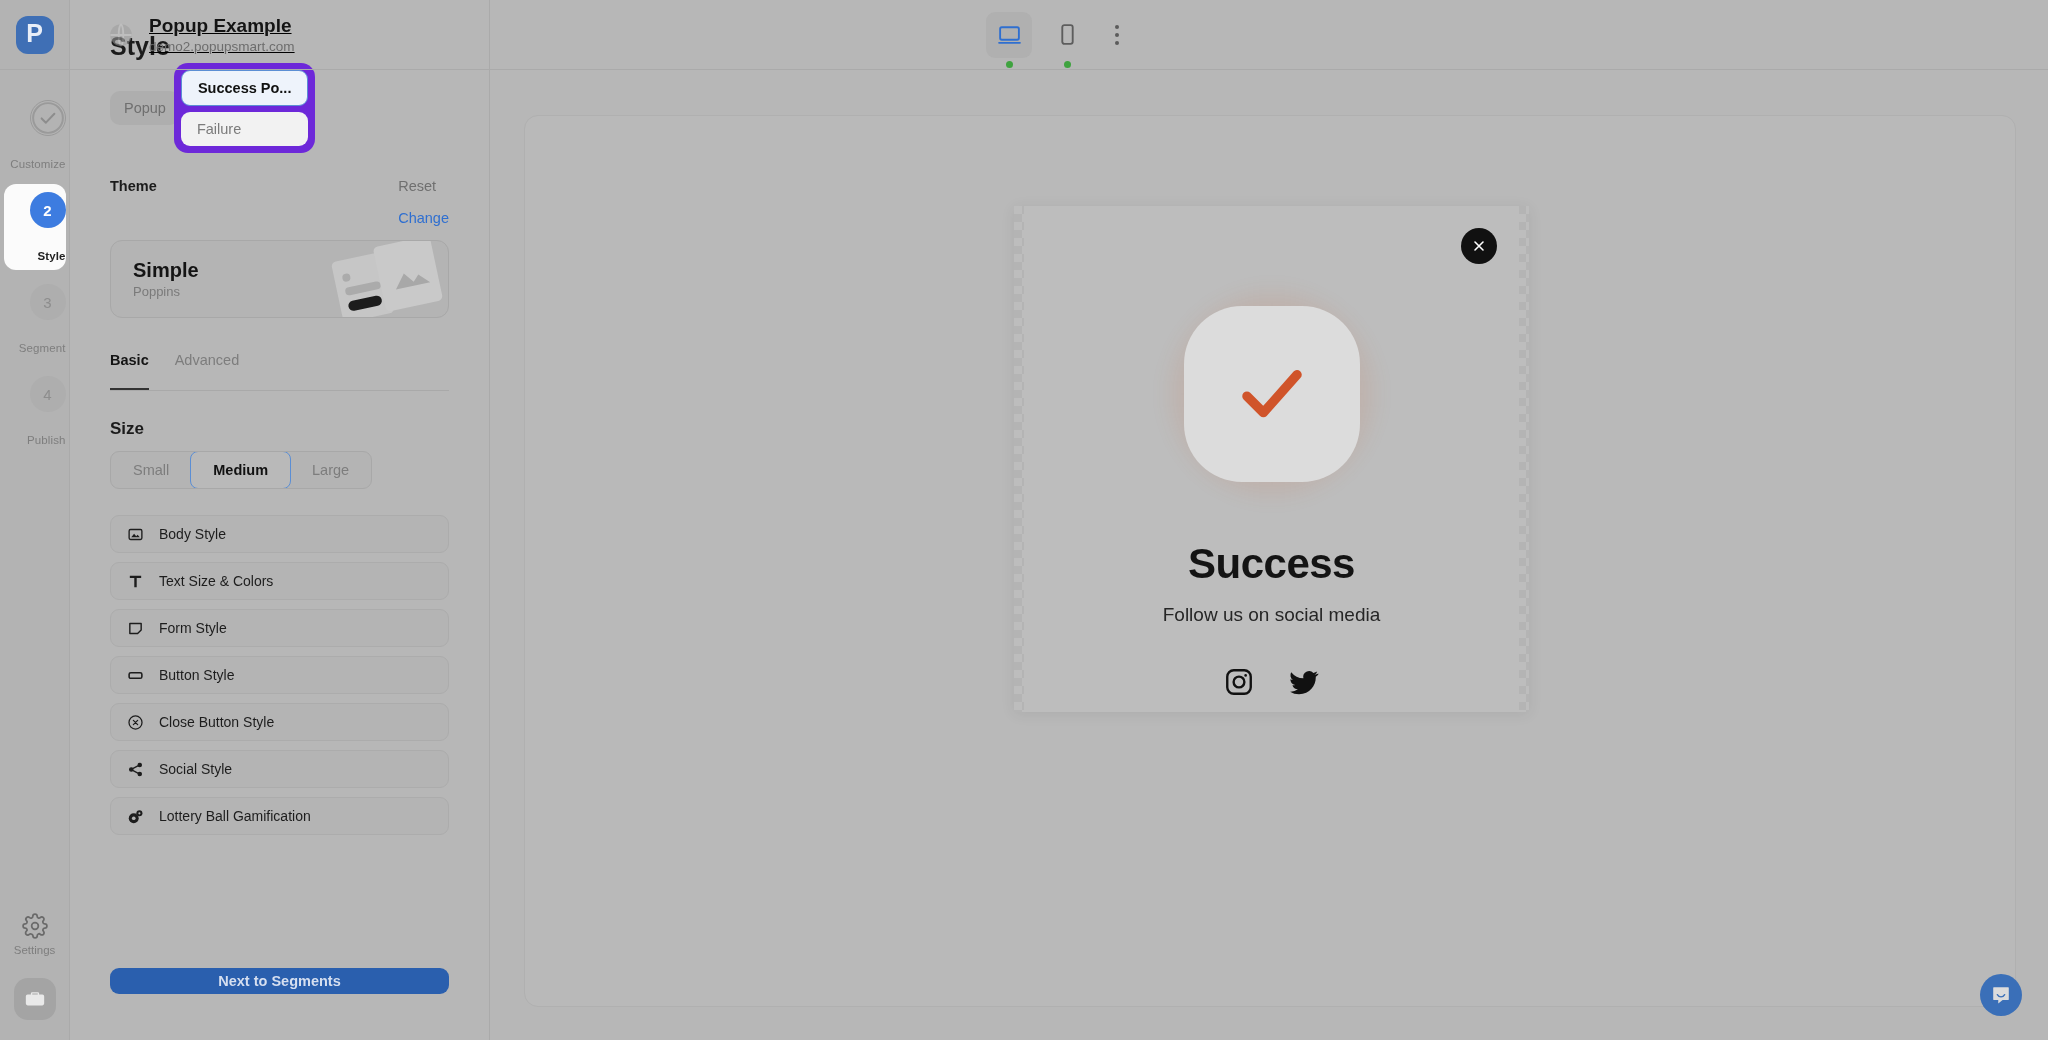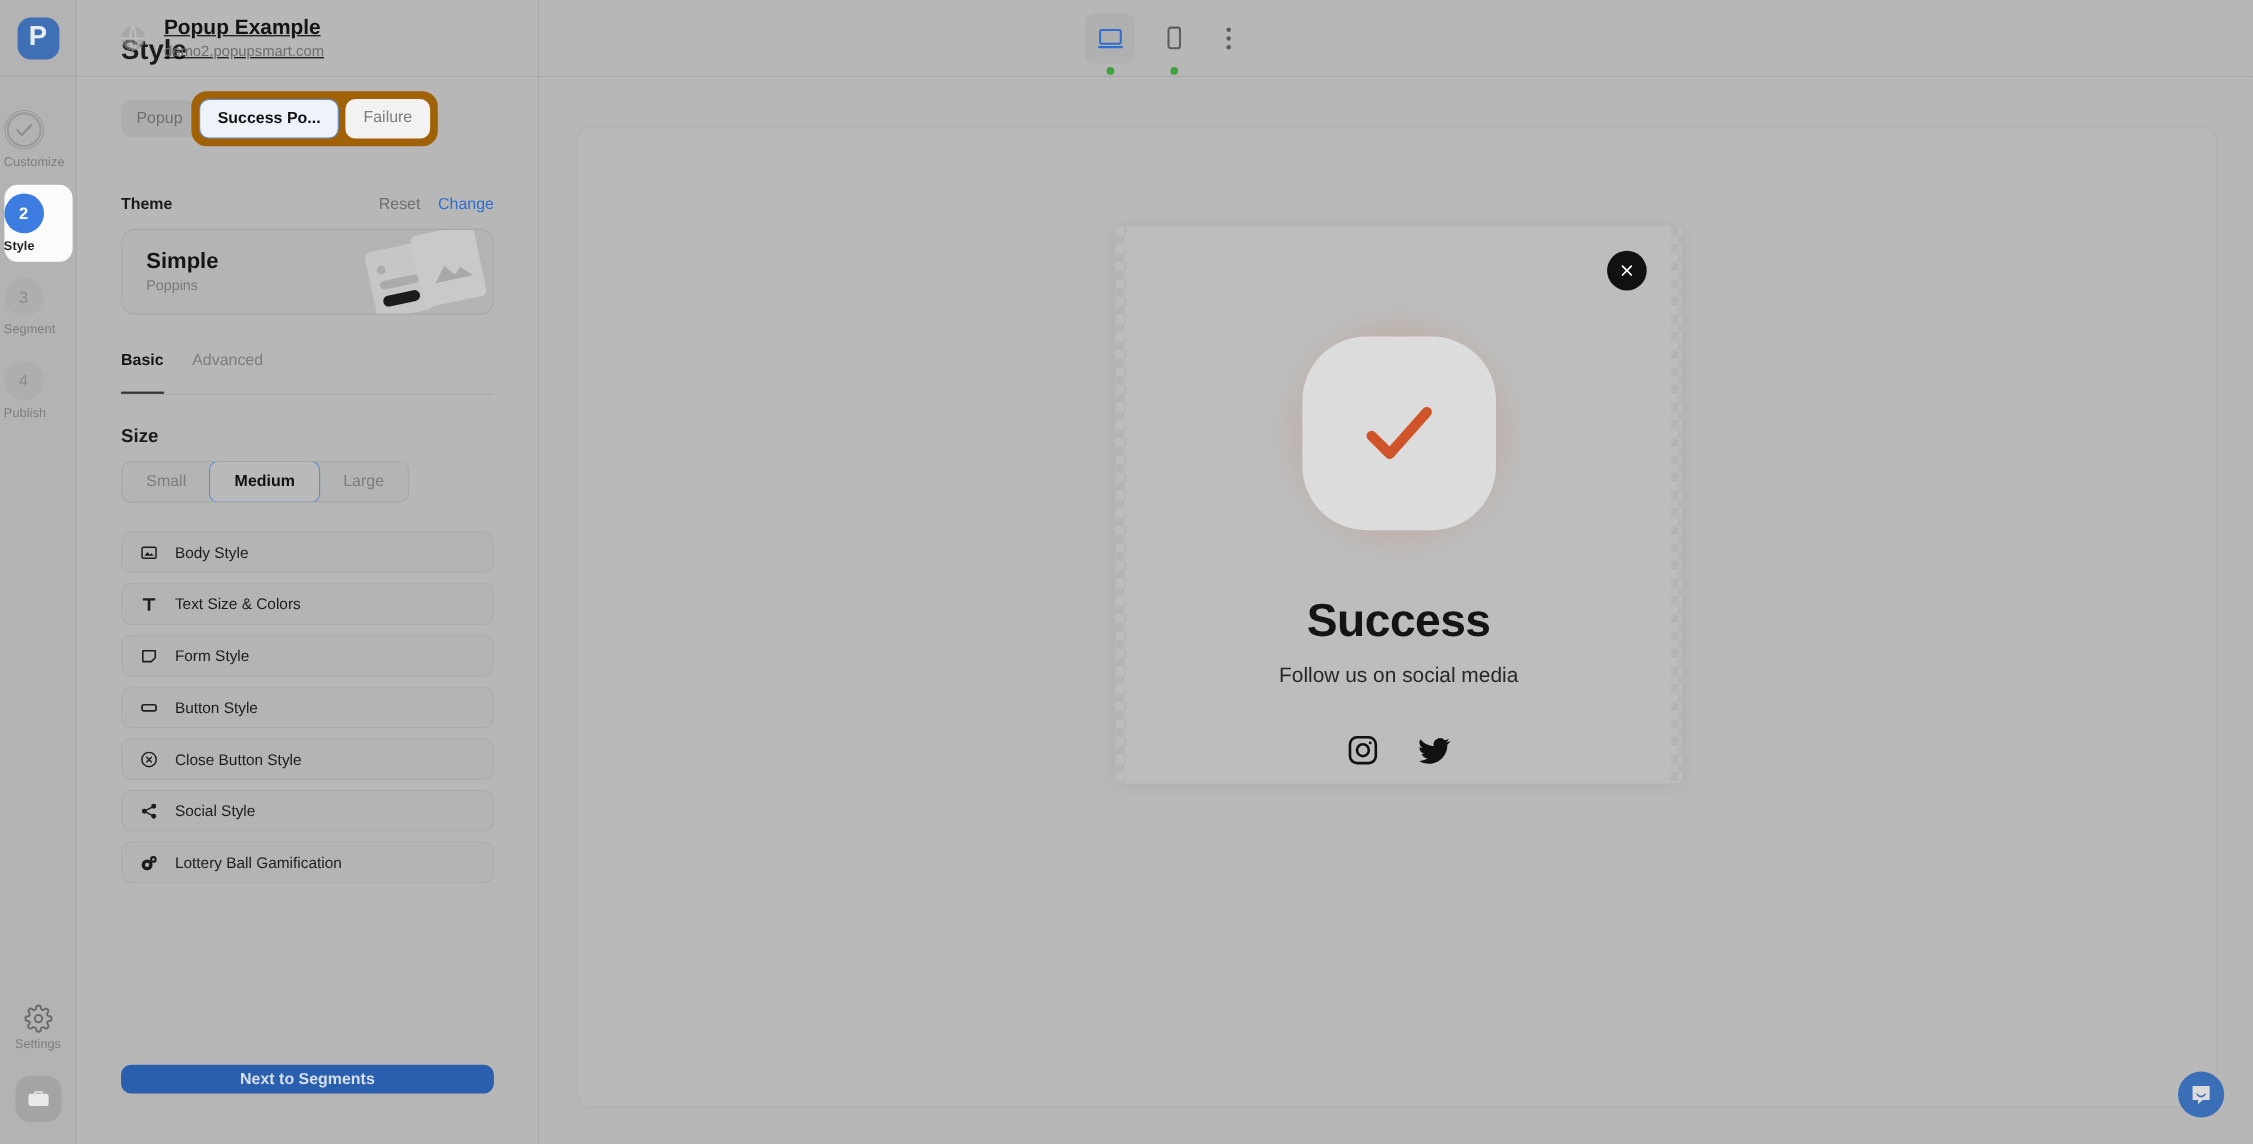--- a/index.html
+++ b/index.html
@@ -27,21 +27,21 @@
   .logo {
     width: 38px; height: 38px; border-radius: 12px;
     background: #3f6fb5;
     display: flex; align-items: center; justify-content: center;
     color: #e8eef8; font-size: 25px; font-weight: 700; line-height: 1;
     padding-bottom: 3px;
   }
   .steps { margin-top: 22px; width: 100%; display: flex; flex-direction: column; align-items: center; }
   .step {
     width: 62px; padding: 8px 0 8px;
-    display: flex; flex-direction: column; align-items: flex-start; gap: 6px;
+    display: flex; flex-direction: column; align-items: flex-end; gap: 22px;
     border-radius: 12px; margin-bottom: 6px;
   }
   .step.active { background: #fbfbfb; }
   .step-badge {
     width: 36px; height: 36px; border-radius: 50%;
     display: flex; align-items: center; justify-content: center;
     font-size: 15px; color: #8d8d8d; background: #aeaeae;
   }
   .step.done .step-badge { background: transparent; border: 1.5px solid #9a9a9a; color: #8d8d8d; }
   .step.active .step-badge { background: #3d7ce0; color: #fff; font-weight: 600; }
@@ -64,37 +64,37 @@
     padding: 0 40px;
   }
   .panel-title { font-size: 25px; font-weight: 700; color: #1b1b1b; margin-top: 22px; }
   .panel-title-row { height: 70px; display: flex; align-items: center; }
   .tabbar { position: relative; height: 56px; margin-top: 10px; display: flex; align-items: center; }
   .tab-ghost {
     background: #aeaeae; border-radius: 10px;
     padding: 9px 14px; font-size: 14.5px; color: #6f6f6f;
   }
   .tab-pill {
-    background: #a16207; border-radius: 14px; padding: 7px;
-    display: flex; gap: 6px; margin-left: -6px;
+    background: #6d28d9; border-radius: 14px; padding: 7px;
+    display: flex; gap: 6px; margin-left: -6px; flex-direction: column;
   }
   .tab {
     padding: 9px 16px; border-radius: 9px; font-size: 14.5px;
     color: #7b7b7b; background: #f2f2f2; white-space: nowrap;
   }
   .tab.active {
     background: #eef3fb; border: 1.3px solid #5b8ed4; color: #111; font-weight: 700;
   }
 
   .section-head {
     display: flex; align-items: baseline; justify-content: space-between;
     margin-top: 42px;
   }
   .section-title { font-size: 14.5px; font-weight: 700; color: #1b1b1b; }
-  .section-actions { display: flex; gap: 16px; font-size: 14.5px; }
+  .section-actions { display: flex; gap: 16px; font-size: 14.5px; flex-direction: column; }
   .link-muted { color: #6f6f6f; }
   .link-blue { color: #2f6fd0; }
 
   .theme-card {
     margin-top: 14px; height: 78px; border-radius: 12px;
     border: 1px solid #a8a8a8; background: #b4b4b4;
     display: flex; align-items: center; position: relative; overflow: hidden;
     padding-left: 22px;
   }
   .theme-name { font-size: 20px; font-weight: 700; color: #141414; line-height: 1.1; }

